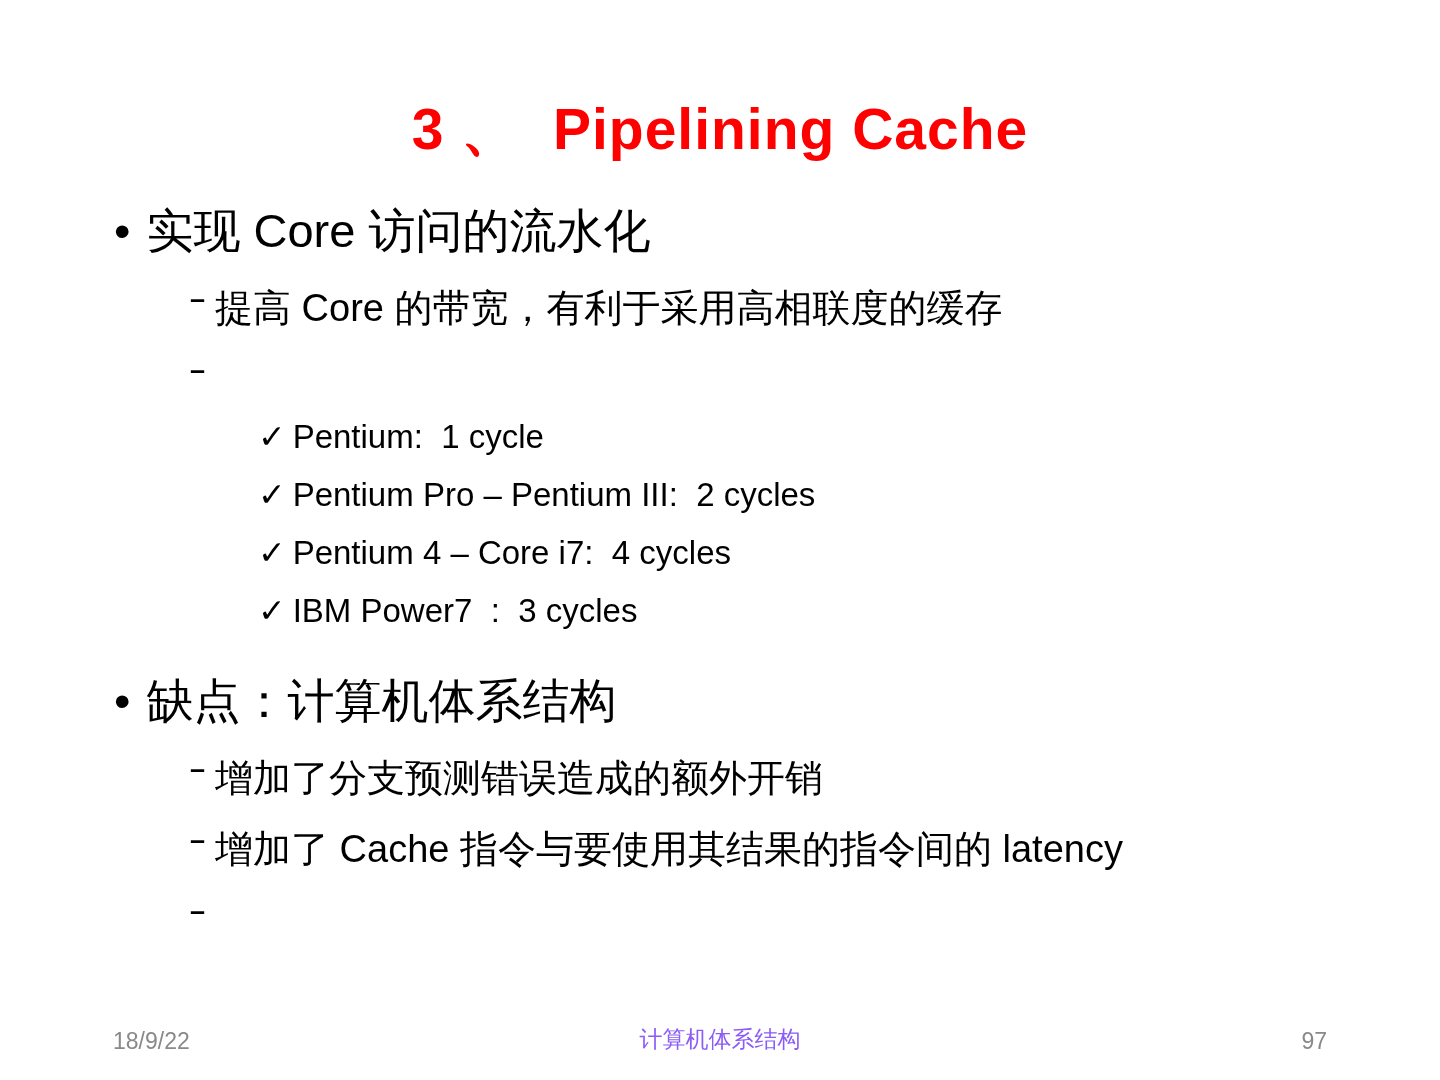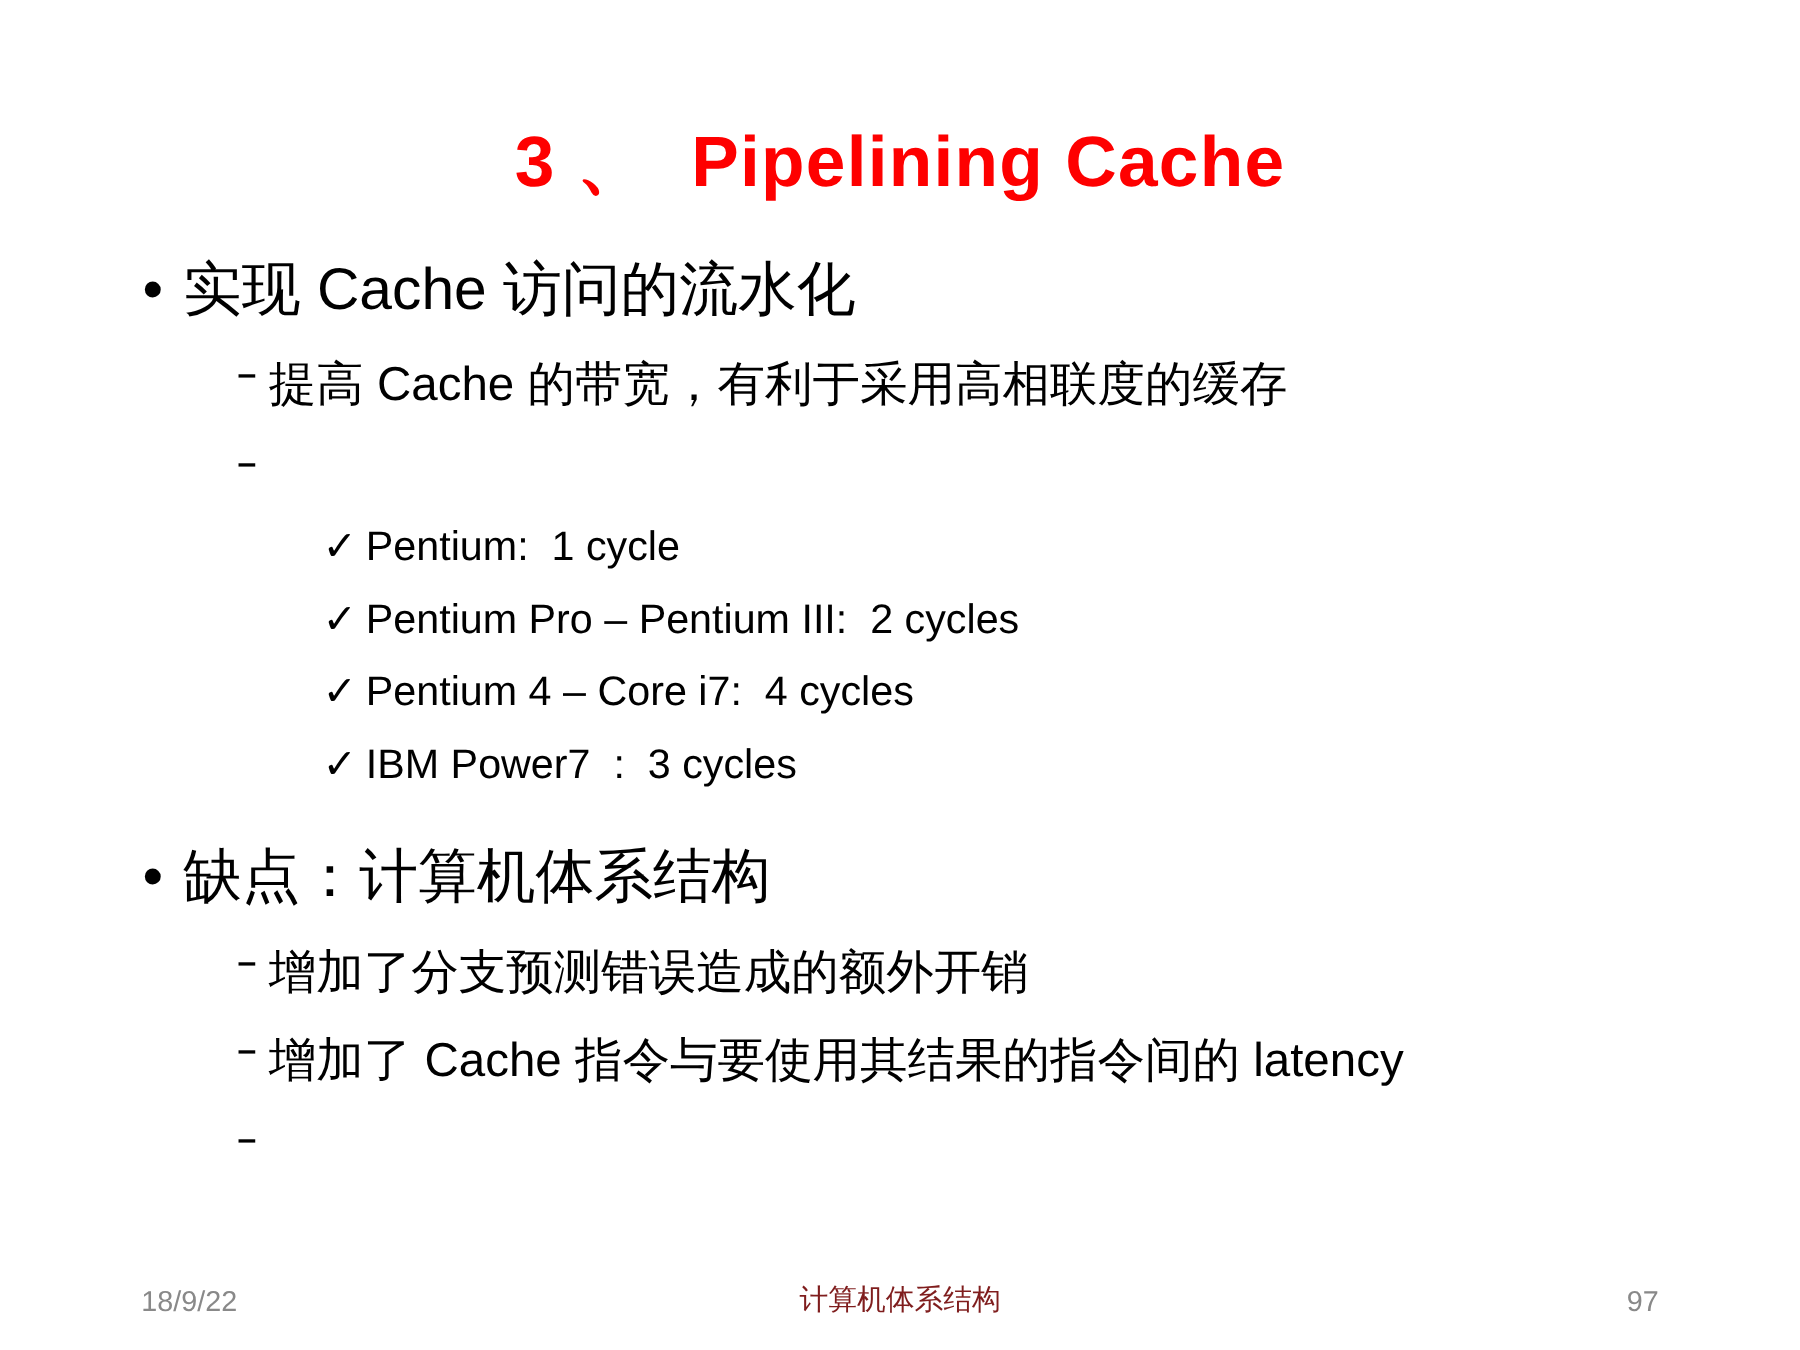--- a/index.html
+++ b/index.html
@@ -83,25 +83,25 @@
 
 <div class="slide">
 
   <div class="title" style="color: rgb(254, 0, 0);">3 、  Pipelining Cache</div>
 
   <div class="content">
 
     <div class="group1">
       <div class="row l1">
         <span class="marker">•</span>
-        <span class="txt">实现 Cache 访问的流水化</span>
+        <span class="txt">实现 Core 访问的流水化</span>
       </div>
       <div class="row l2">
         <span class="marker">–</span>
-        <span class="txt">提高 Cache 的带宽，有利于采用高相联度的缓存</span>
+        <span class="txt">提高 Core 的带宽，有利于采用高相联度的缓存</span>
       </div>
       <div class="row l2">
         <span class="marker">–</span>
       </div>
       <div class="row l3">
         <span class="marker">✓</span>
         <span class="txt">Pentium:  1 cycle</span>
       </div>
       <div class="row l3">
         <span class="marker">✓</span>
@@ -131,16 +131,16 @@
         <span class="txt">增加了 Cache 指令与要使用其结果的指令间的 latency</span>
       </div>
       <div class="row l2">
         <span class="marker">–</span>
       </div>
     </div>
 
   </div>
 
   <div class="footer-date" style="color: rgb(137, 137, 137);">18/9/22</div>
-  <div class="footer-course" style="color: #7f1d1d;">计算机体系结构</div>
+  <div class="footer-course" style="color: #8b5cf6;">计算机体系结构</div>
   <div class="footer-page" style="color: rgb(137, 137, 137); margin-left: 47px;">97</div>
 
 </div>
 
 </body></html>

